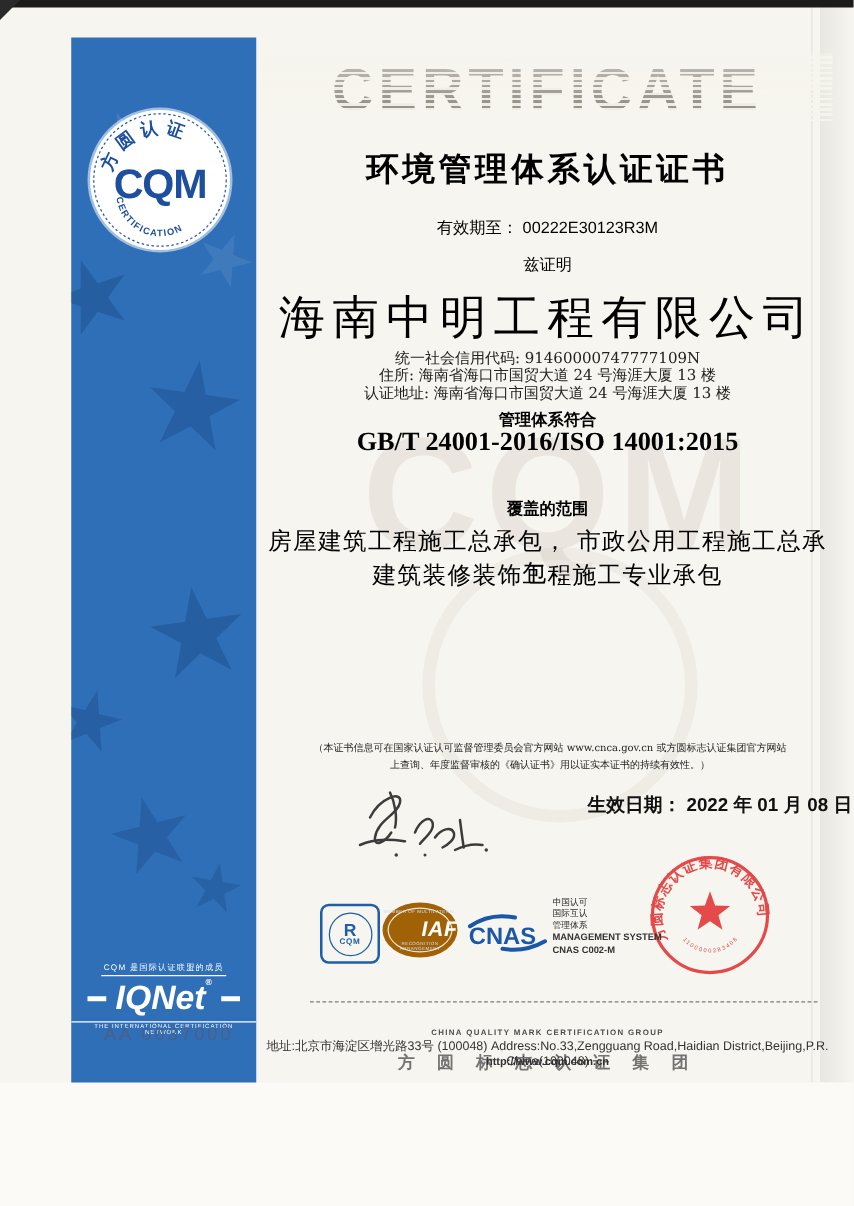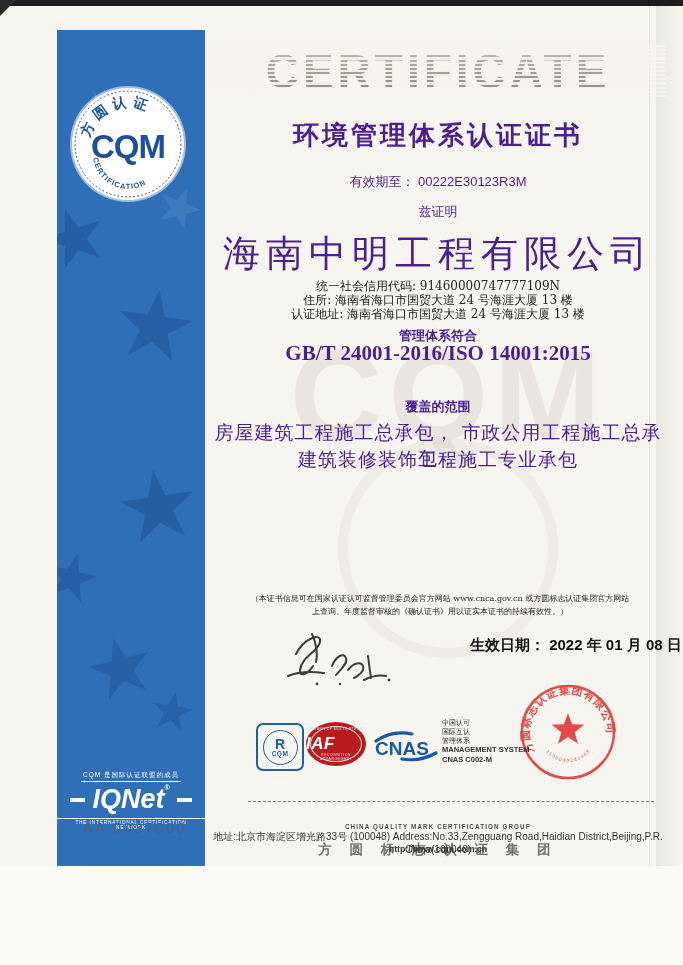--- a/index.html
+++ b/index.html
@@ -25,21 +25,21 @@
   .iqnet .mark{margin-top:2px;display:flex;align-items:center;justify-content:center;gap:7px;}
   .iqnet .dash{width:15px;height:4px;background:#fff;}
   .iqnet .name{font-size:27px;font-weight:bold;font-style:italic;letter-spacing:0px;position:relative;}
   .iqnet .reg{font-size:7px;vertical-align:top;font-style:normal;}
   .iqnet .l3{display:inline-block;margin-top:2px;font-size:4.8px;letter-spacing:0.8px;border-top:1px solid #fff;padding:1px 3px 0;}
   .side-serial{left:83px;top:820px;font-size:14.5px;letter-spacing:2.5px;color:#4e5e84;font-weight:normal;}
   
   .wm-cqm{left:290px;top:322px;font-size:128px;font-weight:bold;letter-spacing:6px;color:rgba(165,158,140,0.16);font-family:"Liberation Sans",sans-serif;}
   .wm-circle{left:338px;top:438px;width:200px;height:200px;border:10px solid rgba(165,158,140,0.10);border-radius:50%;}
   
-  .ctr{left:210px;width:456px;text-align:center;color:#4c1d95;}
+  .ctr{left:210px;width:456px;text-align:center;color:#000000;}
   .cert-head{top:44px;font-size:46px;font-weight:bold;letter-spacing:4px;color:#97948c;transform:scaleY(1.04);}
   .cert-head .stripes{position:absolute;inset:0;background:
       repeating-linear-gradient(180deg, rgba(246,244,237,0) 0 2px, rgba(246,244,237,0.92) 2px 4px),
       linear-gradient(180deg, rgba(246,244,237,0.5), rgba(246,244,237,0) 70%);}
   .doc-title{top:118px;font-size:26px;font-weight:bold;letter-spacing:3px;}
   .certno{top:173px;font-size:13px;}
   .attest{top:203px;font-size:13px;}
   .company{top:229px;font-size:37px;letter-spacing:6px;font-family:"DejaVu Serif",serif;}
   .info{font-size:12px;font-family:"DejaVu Serif",serif;color:#222;}
   .credit{top:278px;}
@@ -54,21 +54,21 @@
   .note{left:248px;top:592px;width:384px;text-align:center;font-size:8px;line-height:13px;color:#222;font-family:"DejaVu Serif",serif;}
   .dates{left:470px;top:634px;font-size:15px;font-weight:600;line-height:21px;text-align:center;color:#111;}
   .sig{left:282px;top:628px;}
   
   .stamp{left:518px;top:682px;width:100px;height:100px;opacity:0.92;}
   
   .rcqm{left:256px;top:723px;width:44px;height:44px;border:2px solid #1d5fa8;border-radius:7px;display:flex;align-items:center;justify-content:center;}
   .rcqm .circ{width:33px;height:33px;border:1.8px solid #1d5fa8;border-radius:50%;color:#1d5fa8;text-align:center;line-height:1;padding-top:0;display:flex;flex-direction:column;align-items:center;justify-content:center;}
   .rcqm .r{font-size:14px;font-weight:bold;}
   .rcqm .c{font-size:6.5px;font-weight:bold;letter-spacing:0.5px;}
-  .iaf{left:306px;top:722px;width:60px;height:44px;background:#b91c1c;border-radius:50%;position:absolute;display:flex;align-items:center;justify-content:flex-start;}
+  .iaf{left:306px;top:722px;width:60px;height:44px;background:#a16207;border-radius:50%;position:absolute;display:flex;align-items:center;justify-content:flex-end;}
   .iaf .inner{position:absolute;inset:4px;border:1px solid rgba(255,255,255,0.85);border-radius:50%;}
   .iaf .t,.iaf .b{position:absolute;width:100%;text-align:center;font-size:3.6px;color:#cfe0f2;letter-spacing:0.4px;}
   .iaf .t{top:5px;} .iaf .b{bottom:5px;}
   .iaf .txt{font-size:17px;font-weight:bold;font-style:italic;color:#fff;letter-spacing:0.5px;}
   .cnas{left:374px;top:729px;}
   .accr{left:442px;top:719px;width:110px;text-align:left;color:#2b2b2b;line-height:1.25;}
   .accr .cn{font-size:7px;}
   .accr .en{font-size:7.5px;font-weight:bold;color:#333;}
   
   .dashline{left:248px;top:801px;width:406px;border-top:1.2px dashed #7a7a7a;}

